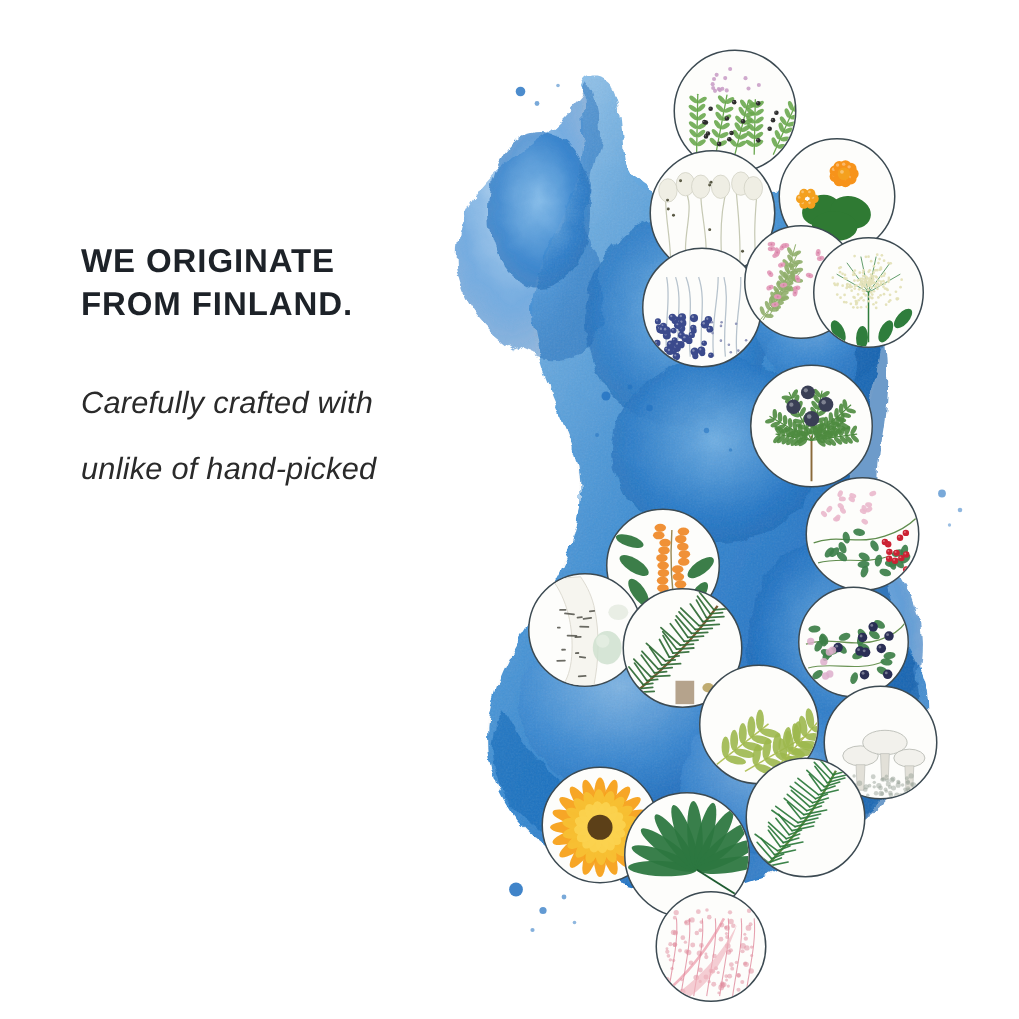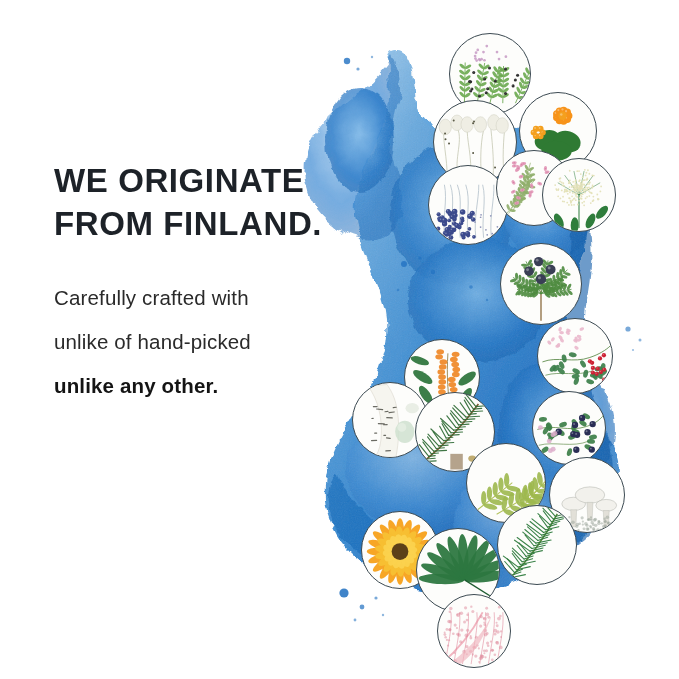--- a/index.html
+++ b/index.html
@@ -17,34 +17,35 @@
     overflow: hidden;
   }
 
   
   #text-block {
     position: absolute;
     left: 54px; top: 160px;
     width: 300px;
   }
   #headline {
-    font-size: 33px;
+    font-size: 22px;
     font-weight: bold;
     letter-spacing: 0.6px;
     line-height: 1.30;
     color: #1d2228;
     margin: 0 0 30px 0;
     white-space: pre-line;
   }
   .body-line {
     font-size: 20.5px;
     line-height: 44px;
     color: #2a2a2a;
     letter-spacing: 0.15px;
     white-space: pre;
+    font-style: italic;
   }
   .body-line.bold { font-weight: bold; color: #141414; }
 
   
   #map-wrap {
     position: absolute;
     left: 0; top: 0;
     width: 679px; height: 679px;
     pointer-events: none;
   }
@@ -1537,17 +1538,16 @@
         </div>
       </div>
     </div>
 
   <div id="text-block">
     <h1 id="headline">WE ORIGINATE
 FROM FINLAND.</h1>
     <div id="body-copy">
         <div class="body-line">Carefully crafted with</div>
         <div class="body-line">unlike of hand-picked</div>
-        <div class="body-line bold">unlike any other.</div>
       </div>
   </div>
 
 </div>
 
 </body></html>

